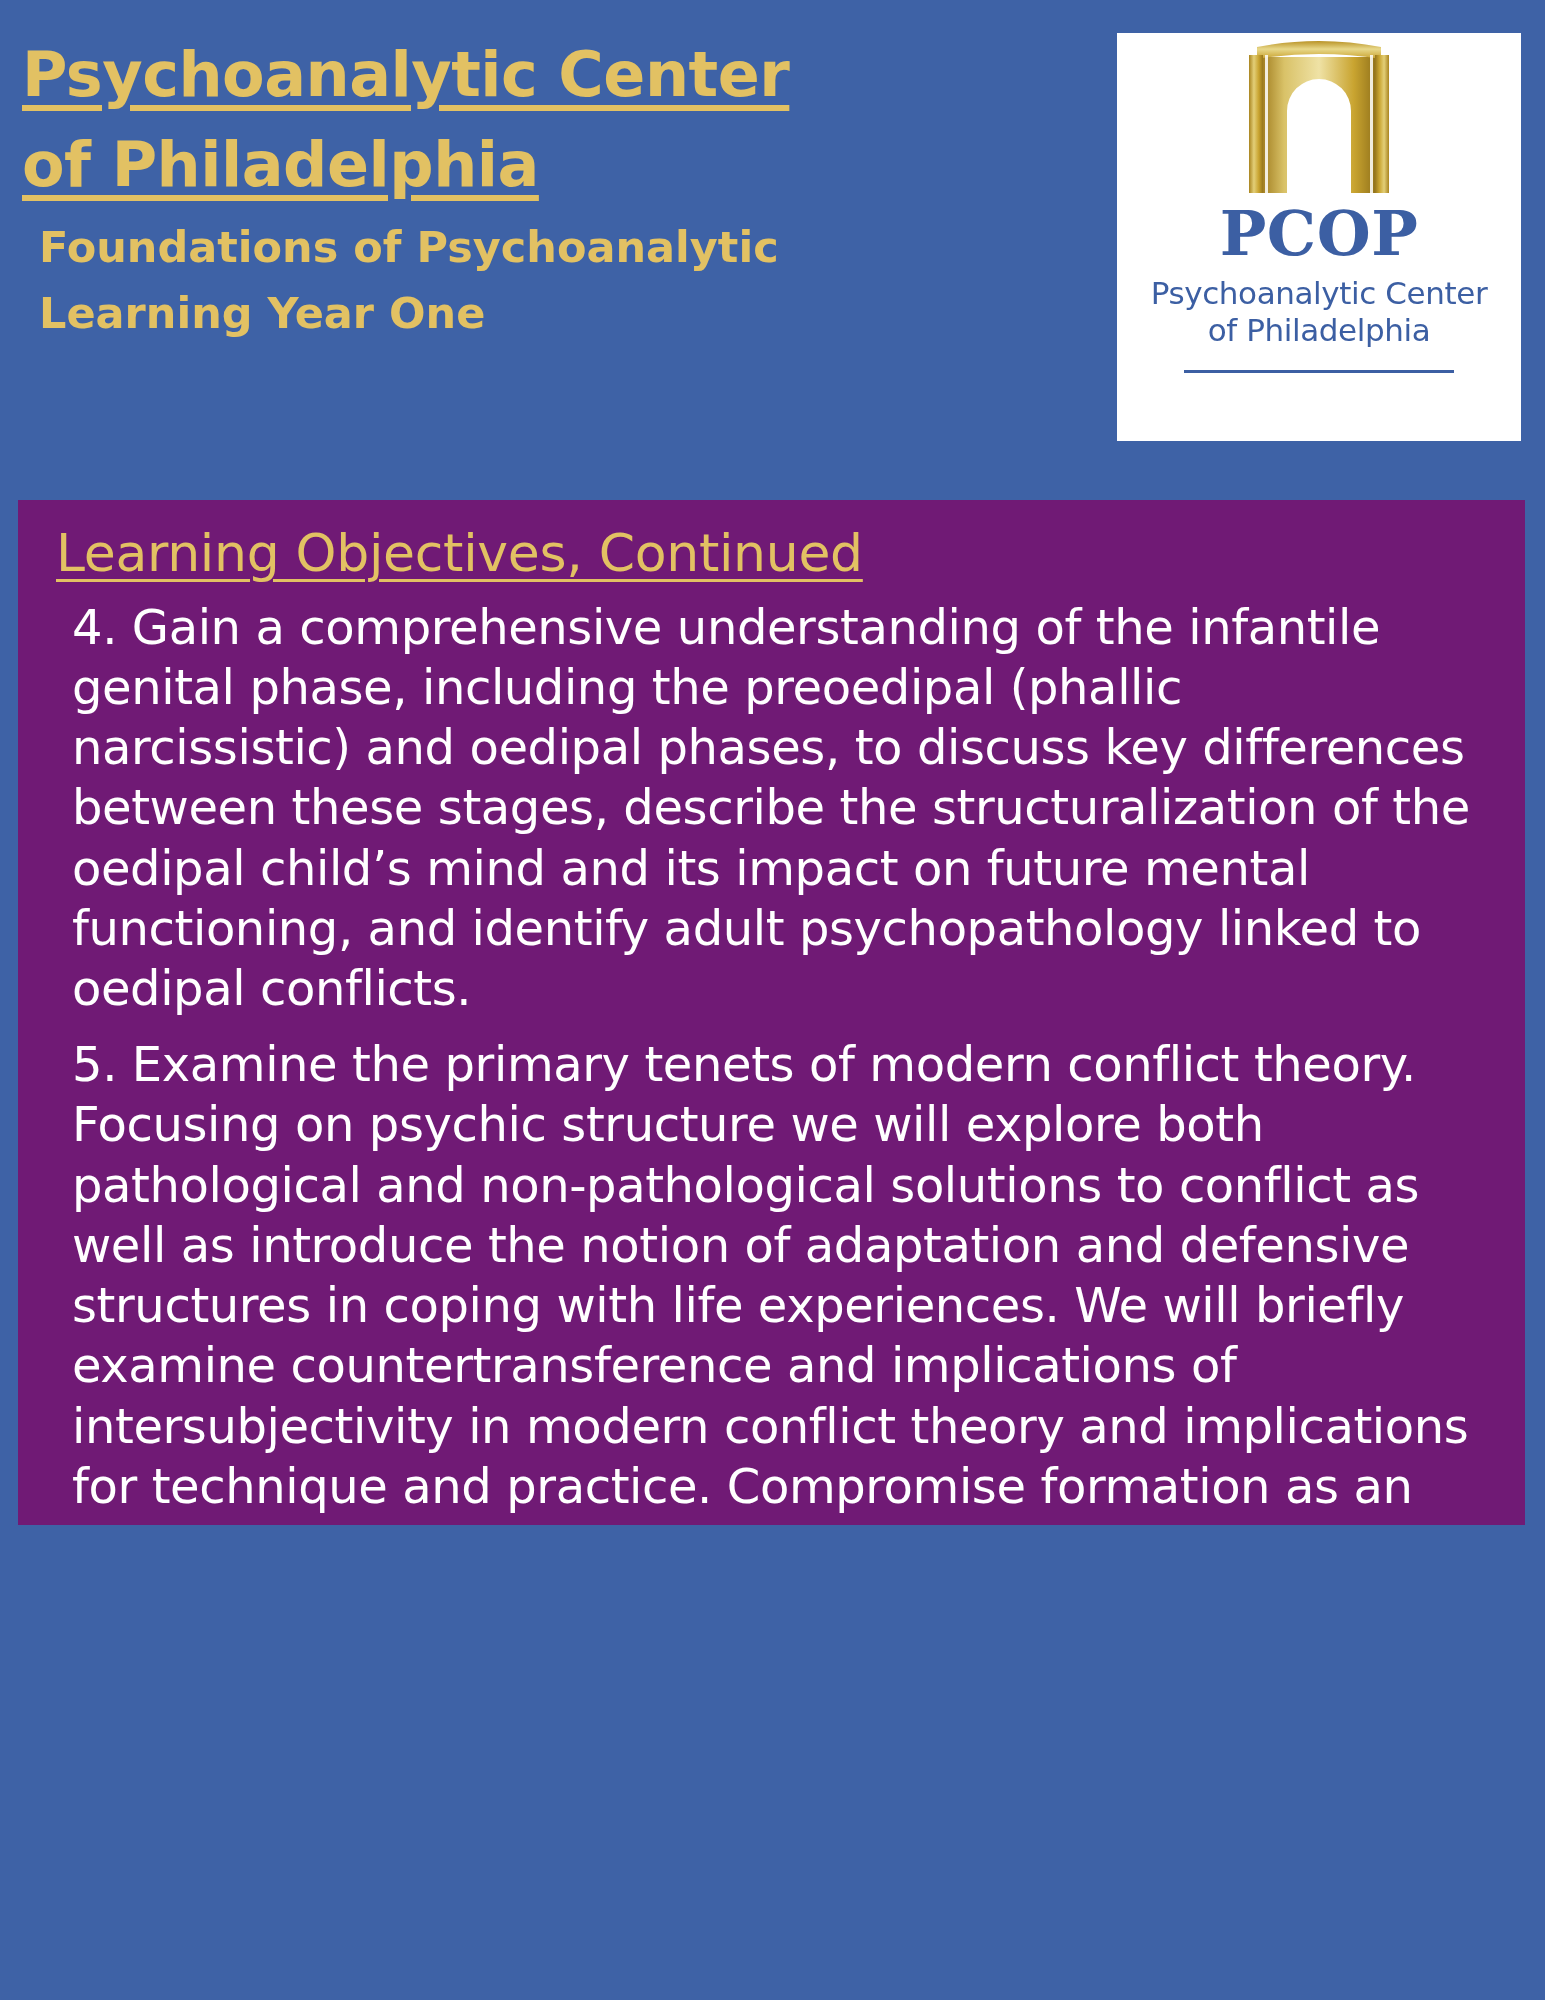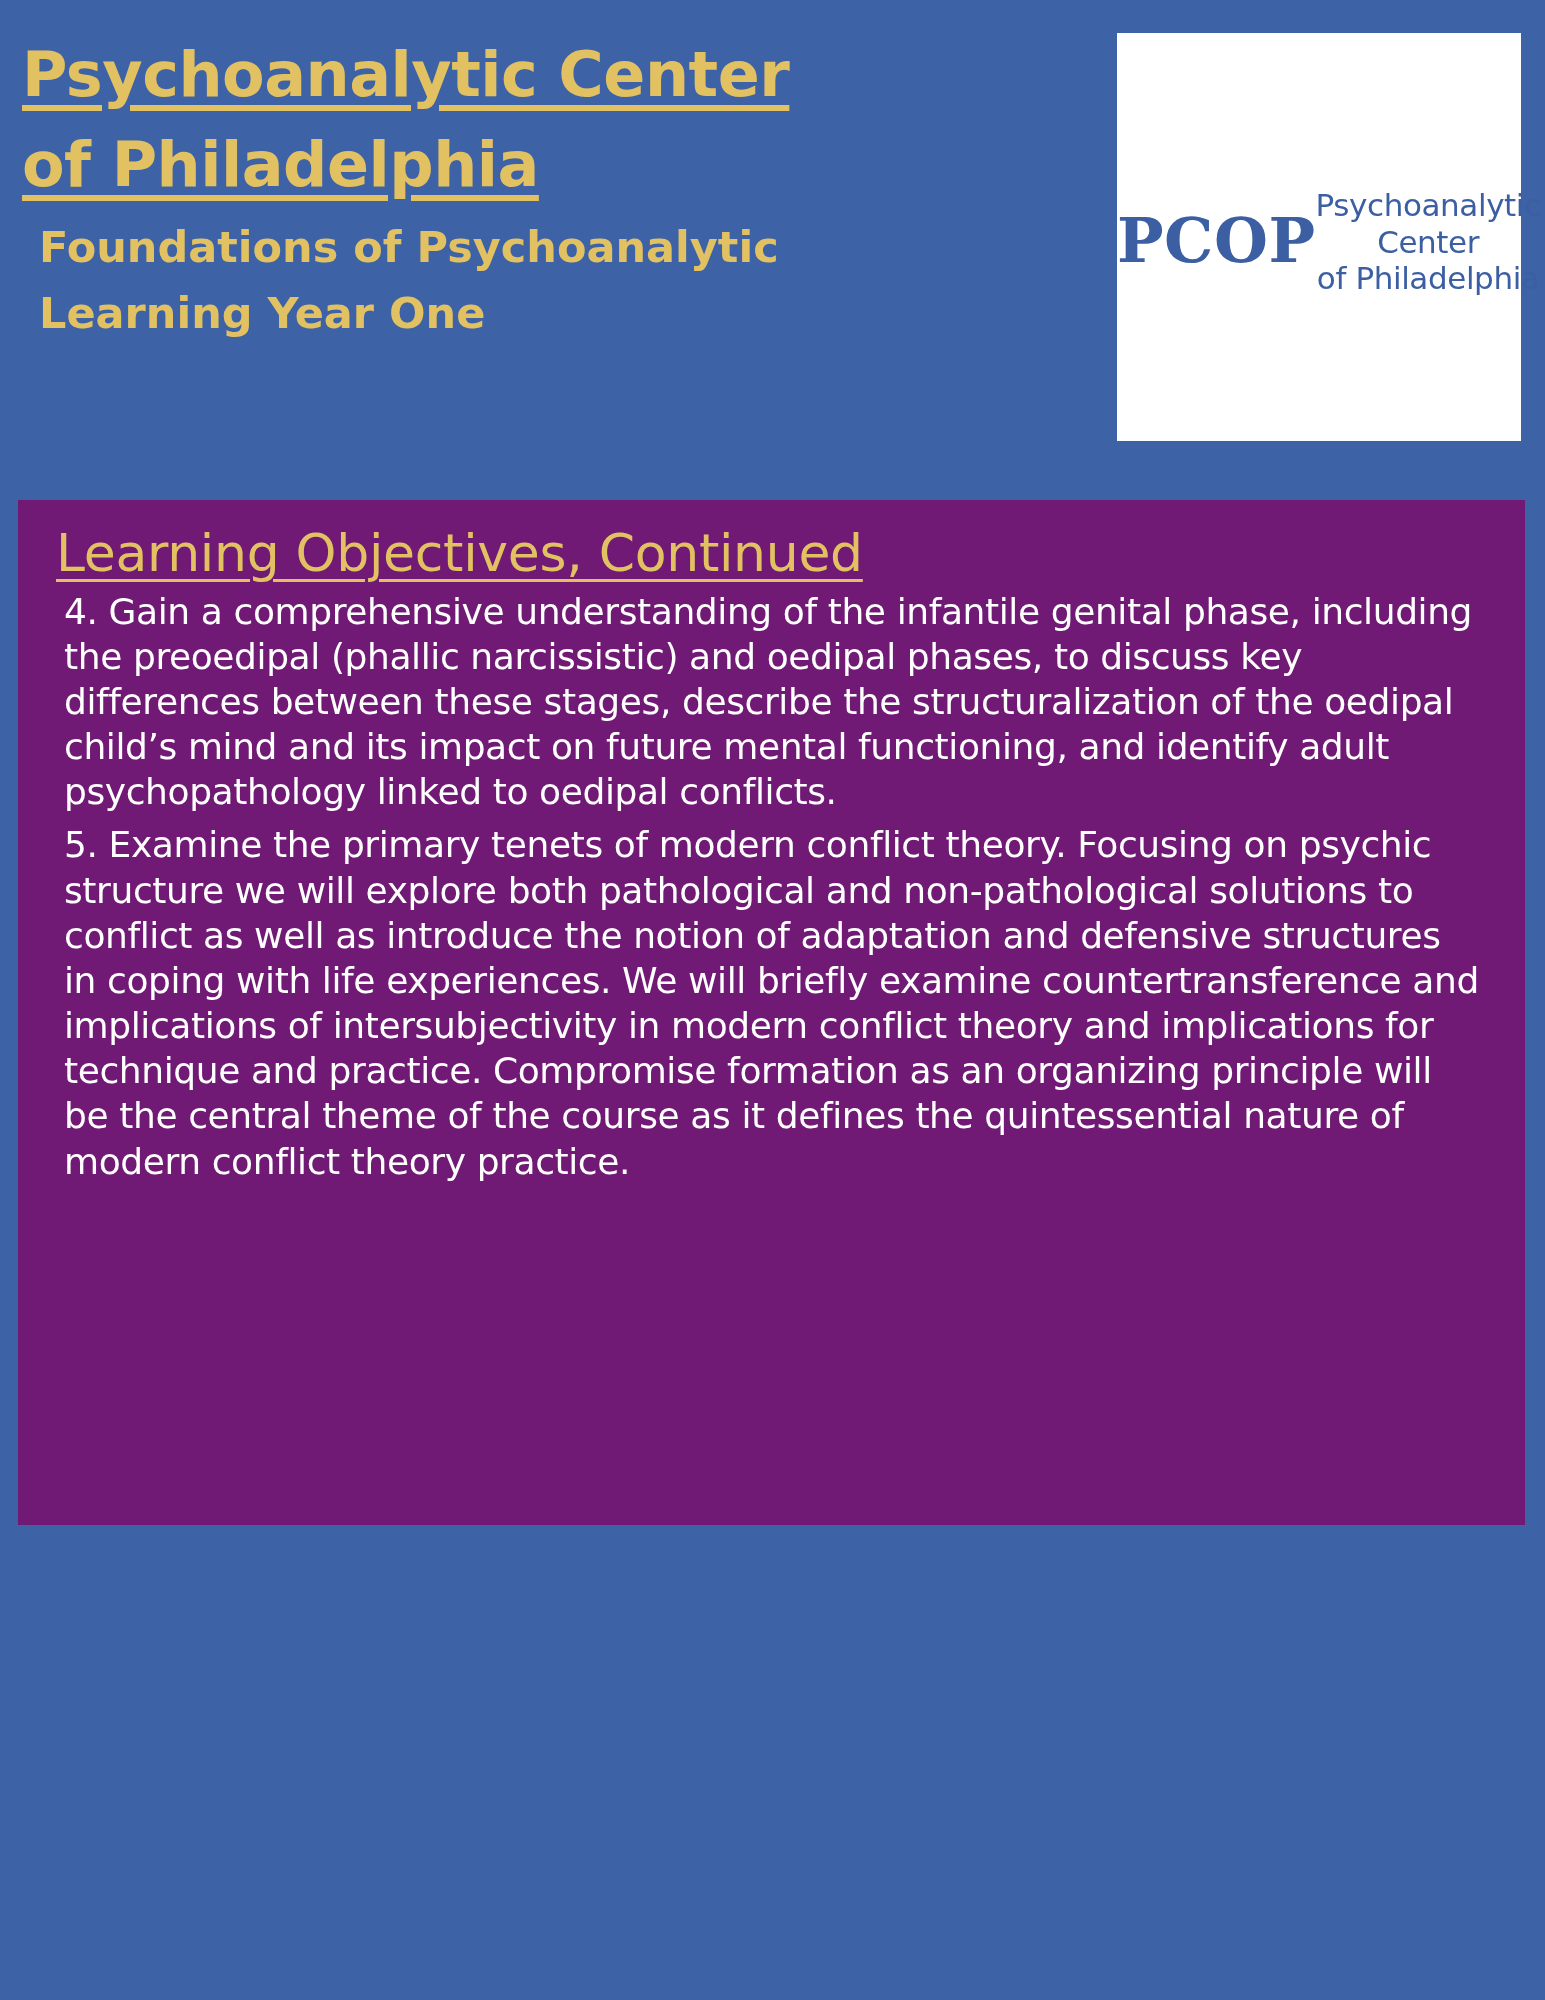--- a/index.html
+++ b/index.html
@@ -57,21 +57,21 @@
 
   
   .logo-box {
     position: absolute;
     left: 1117px;
     top: 17px;
     width: 404px;
     height: 408px;
     background: #ffffff;
     display: flex;
-    flex-direction: row;
+    flex-direction: column;
     align-items: center;
     box-sizing: border-box;
   }
   .logo-arch {
     width: 160px;
     height: 162px;
     display: block;
   }
   .logo-acronym {
     color: #3c5fa3;
@@ -118,24 +118,24 @@
     line-height: 1.05;
     margin: 0 0 6px 0;
     text-decoration: underline;
     text-decoration-thickness: 3px;
     text-underline-offset: 8px;
     letter-spacing: -0.3px;
   }
   .panel-body p {
     color: #ffffff;
     font-family: "DejaVu Sans", sans-serif;
-    font-size: 36px;
+    font-size: 48px;
     font-weight: normal;
     line-height: 1.255;
-    margin: 8px;
+    margin: 16px;
     letter-spacing: -0.4px;
   }
 </style>
 </head>
 <body>
 
 <div class="header">
 
   <div class="header-text">
     <div class="org-title">

